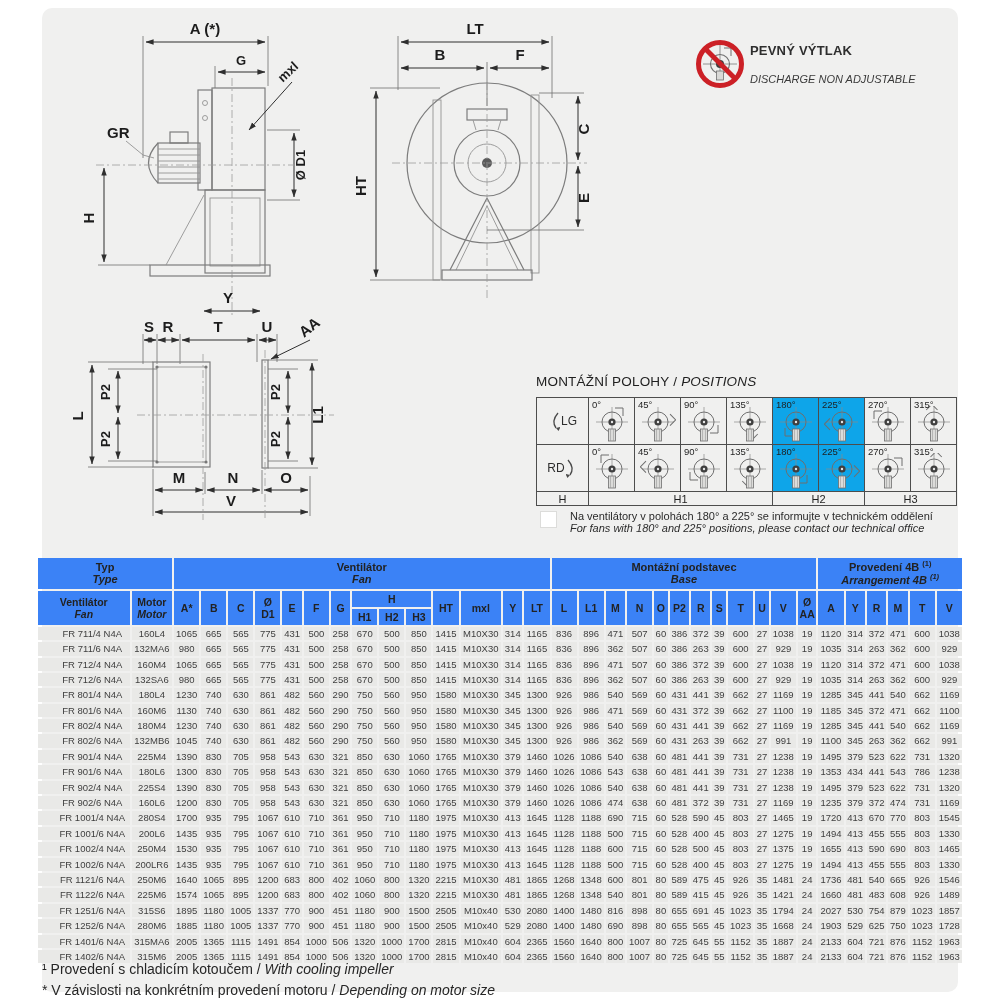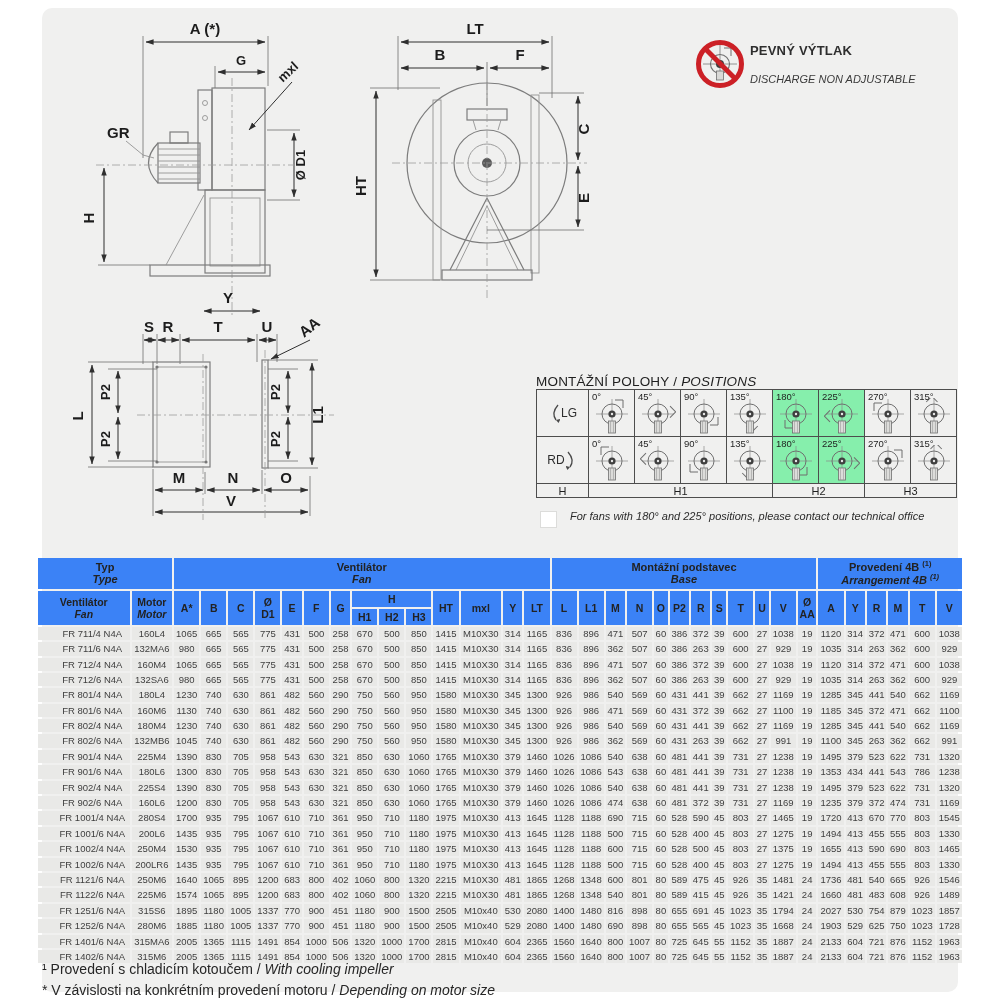--- a/index.html
+++ b/index.html
@@ -14,29 +14,29 @@
 .cl{stroke:#9c9c9c;stroke-width:.8;fill:none;stroke-dasharray:8 3 2 3}
 text{fill:#1c1c1c}
 .lbl{font-size:15px;font-weight:bold}
 .lbl13{font-size:13px;font-weight:bold}
 
 .warning{position:absolute;left:652px;top:30px;display:flex;align-items:center;gap:4px}
 .warn-texts .cs{font-weight:bold;font-size:13px;color:#2e2e2e;letter-spacing:.2px}
 .warn-texts .en{font-style:italic;font-size:11px;color:#3a3a3a;margin-top:15px}
 
 .positions{position:absolute;left:494px;top:366px}
-.pos-title{font-size:13.5px;color:#1f1f1f;letter-spacing:.2px}
+.pos-title{font-size:13.5px;color:#1f1f1f;margin-bottom:8px;letter-spacing:.2px}
 .pos-title .en{font-style:italic}
 table.pos{border-collapse:collapse}
 table.pos td{border:1px solid #4d4d4d}
 td.side-cell{width:52px;text-align:right}
 .side-inner{display:flex;align-items:center;justify-content:center;gap:1px}
 .side-label{font-size:12px;color:#2d2d2d}
 td.pos-cell{width:46px;height:46px;position:relative;vertical-align:bottom;text-align:center}
-td.pos-cell.hl{background:#86efac}
+td.pos-cell.hl{background:#0ea5e9}
 .ang{position:absolute;left:3px;top:1px;font-size:9.5px;color:#1f1f1f}
 .mini-fan{display:block;margin:8px auto 1px auto}
 .mf-cl{stroke:#8a8a8a;stroke-width:.7}
 .mf-vol{fill:none;stroke:#6f6f6f;stroke-width:1}
 .mf-duct{fill:none;stroke:#6f6f6f;stroke-width:1}
 .mf-mot{fill:#dcdcda;stroke:#6f6f6f;stroke-width:.8}
 .mf-h{stroke:#9a9a9a;stroke-width:.6}
 tr.pos-footer td{height:14px;text-align:center;font-size:11px;color:#1f1f1f;background:#f0f0ef}
 
 .note{position:absolute;left:498px;top:502px;display:flex;gap:13px;align-items:flex-start}
@@ -552,20 +552,21 @@
             <td colspan="2">H2</td>
             <td colspan="2">H3</td>
           </tr>
         </tbody>
     </table>
   </div>
 
   <div class="note">
     <div class="note-sq"></div>
     <div>
+      <div class="note-cs">Na ventilátory v polohách 180° a 225° se informujte v technickém oddělení</div>
       <div class="note-en">For fans with 180° and 225° positions, please contact our technical office</div>
     </div>
   </div>
 
   <div class="dims-wrap">
     <table class="dims" id="dims">
       <thead>
           <tr>
             <th class="group" colspan="2"><span class="cs">Typ </span><br><span class="en">Type </span></th>
             <th class="group" colspan="14"><span class="cs">Ventilátor </span><br><span class="en">Fan </span></th>

